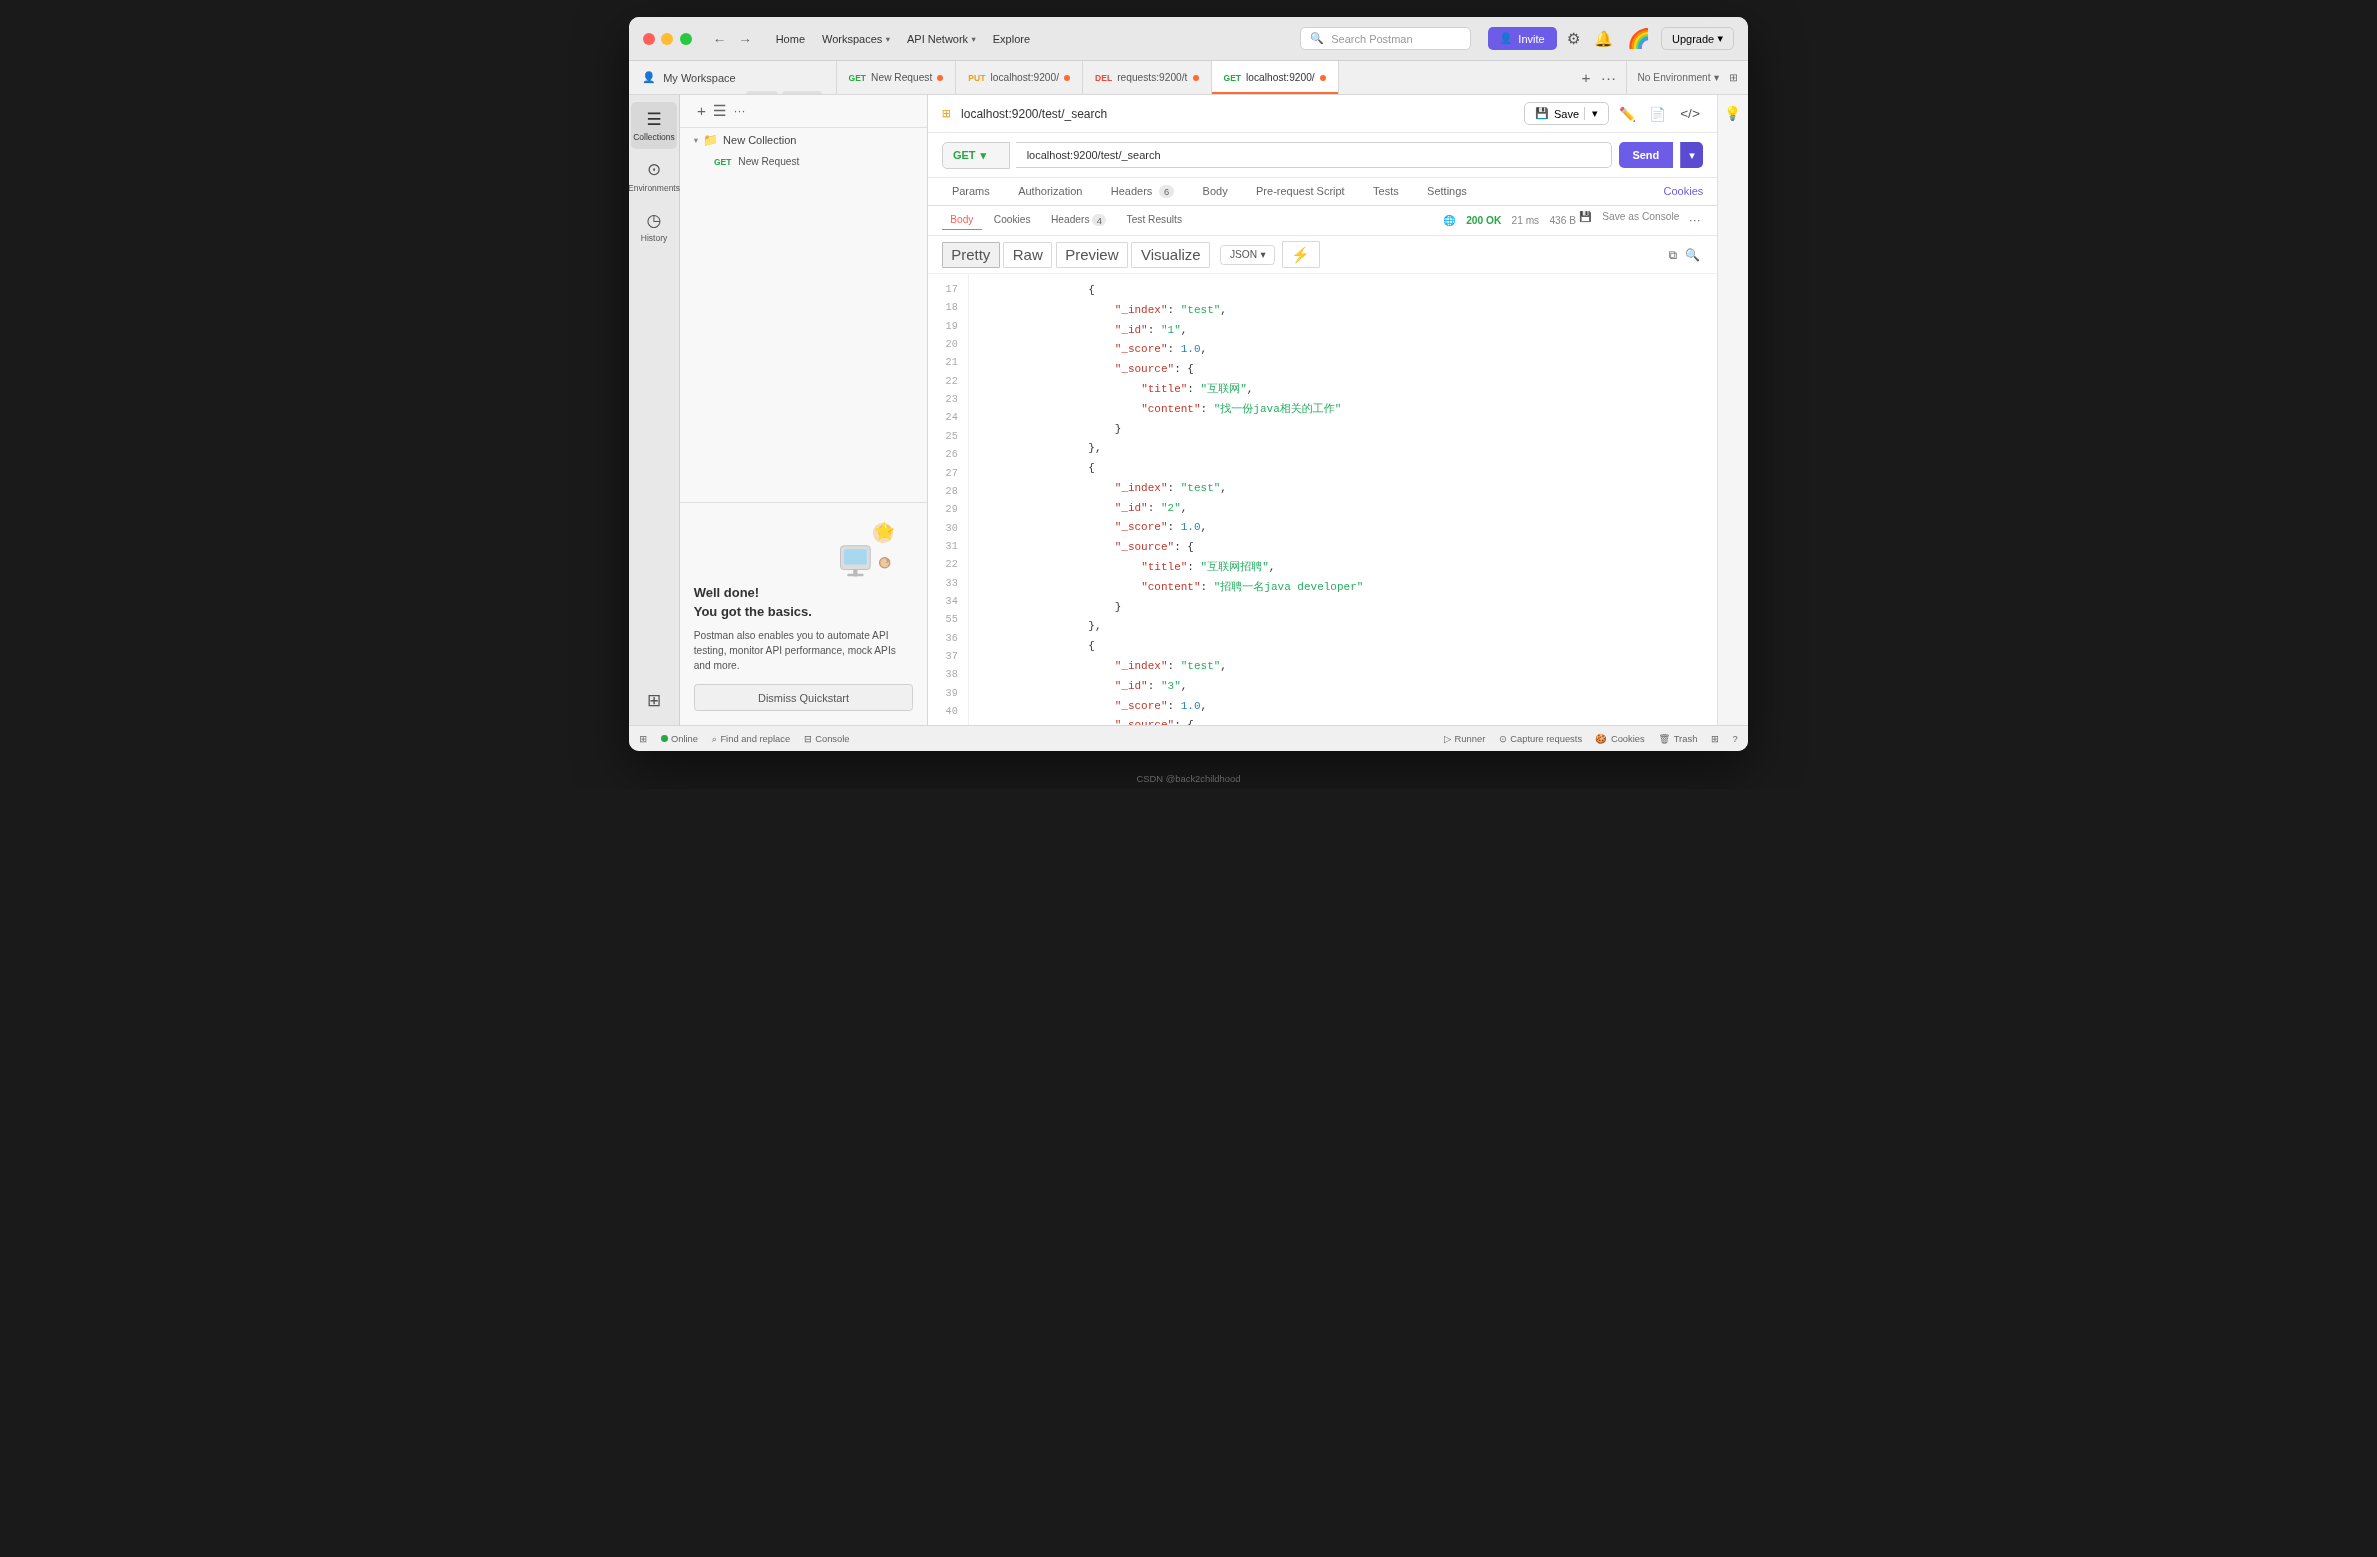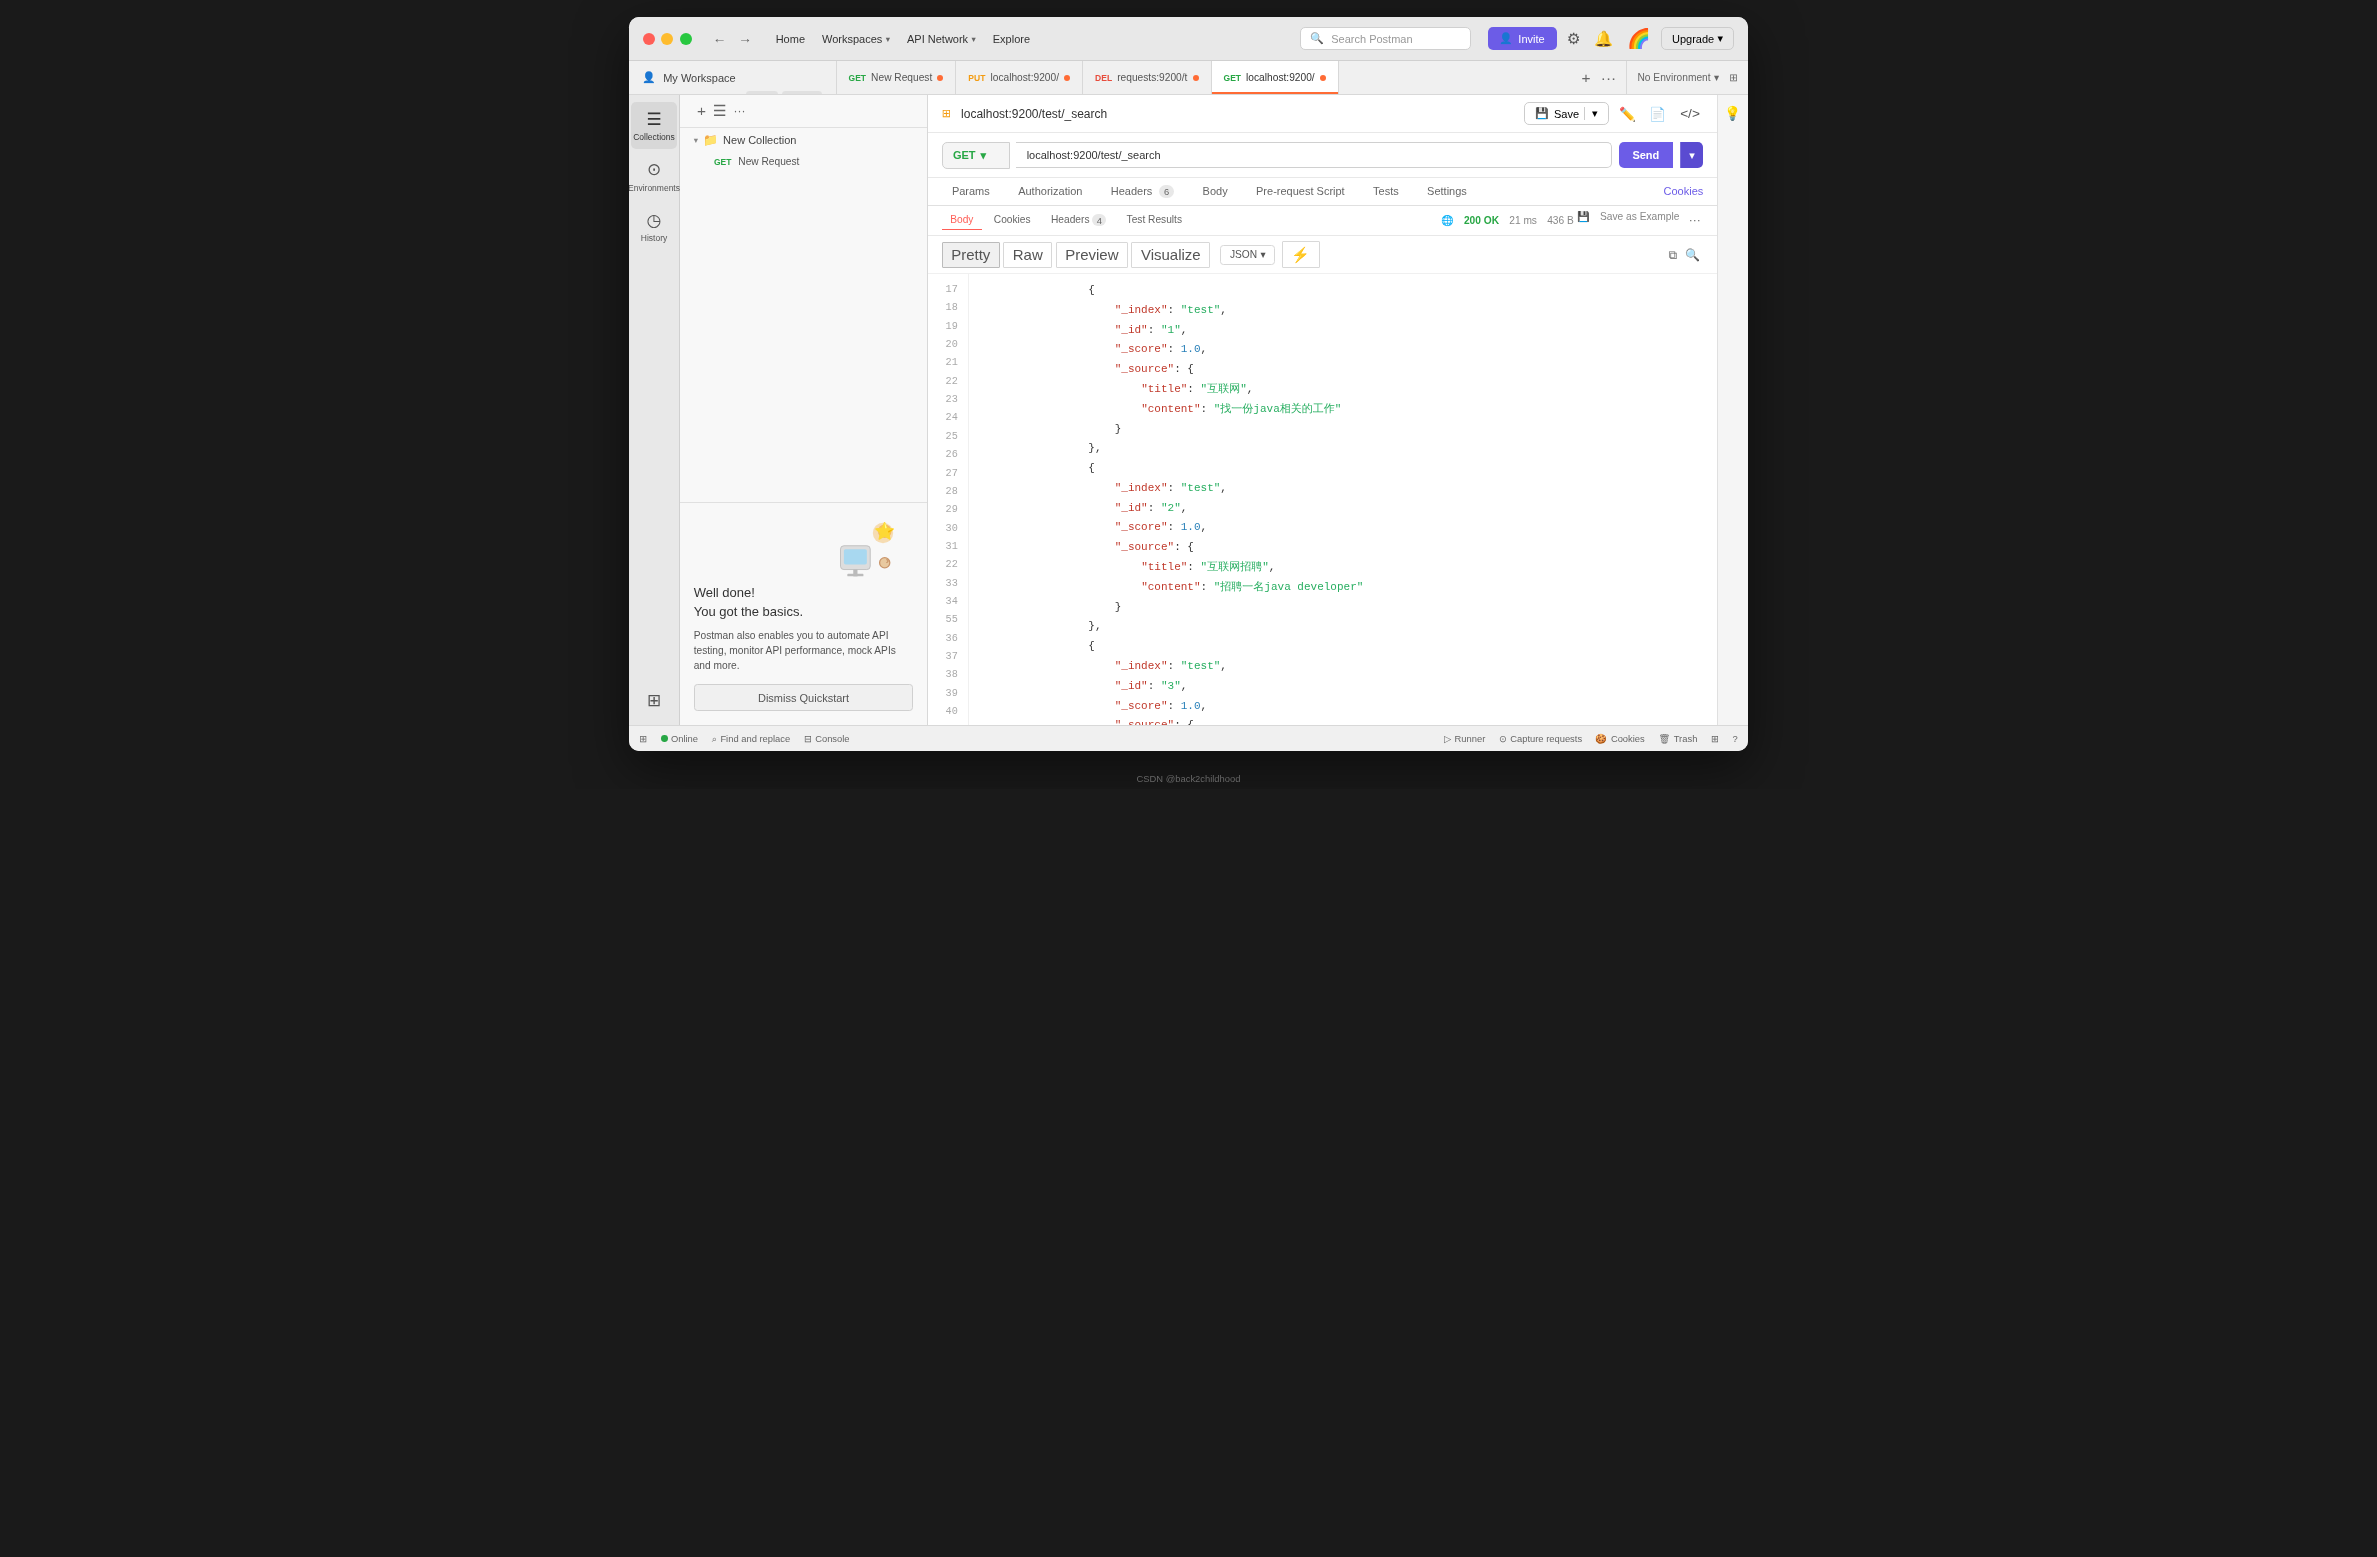--- a/index.html
+++ b/index.html
@@ -190,21 +190,21 @@
     }
     .req-method-badge { font-size: 8.5px; font-weight: 700; color: #28a745; }
 
     
     .quickstart-panel {
       padding: 13.7px;
       border-top: 0.9px solid #e0e0e0;
       background: #f8f8f8;
       text-align: center;
     }
-    .quickstart-title { font-size: 13px; font-weight: 400; color: #333; line-height: 1.4; margin-bottom: 6.8px; text-align: left; }
+    .quickstart-title { font-size: 13px; font-weight: 700; color: #333; line-height: 1.4; margin-bottom: 6.8px; text-align: left; }
     .quickstart-desc { font-size: 10.2px; color: #555; text-align: left; line-height: 1.5; margin-bottom: 10.2px; }
     .dismiss-btn { width: 100%; padding: 6.8px; background: #f0f0f0; border: 0.9px solid #d0d0d0; border-radius: 3.4px; font-size: 11px; cursor: pointer; color: #555; }
 
     
     .content-area {
       flex: 1;
       display: flex;
       flex-direction: column;
       overflow: hidden;
       background: white;
@@ -614,21 +614,21 @@
         <div class="resp-tab">Headers <span style="background:#e8e8e8;border-radius:8.5px;padding:0.9px 4.3px;font-size:9.4px;">4</span></div>
         <div class="resp-tab">Test Results</div>
         <div class="resp-status">
           <span>🌐</span>
           <span class="status-ok">200 OK</span>
           <span class="status-meta">21 ms</span>
           <span class="status-meta">436 B</span>
         </div>
         <div class="resp-actions">
           <span style="font-size:10.2px;color:#888;margin-right:3.4px;">💾</span>
-          <span style="font-size:10.2px;color:#888;cursor:pointer;">Save as Example</span>
+          <span style="font-size:10.2px;color:#888;cursor:pointer;">Save as Console</span>
           <button class="resp-action-btn">···</button>
         </div>
       </div>
 
       <div class="format-bar">
         <button class="format-btn active">Pretty</button>
         <button class="format-btn">Raw</button>
         <button class="format-btn">Preview</button>
         <button class="format-btn">Visualize</button>
         <div class="format-select">

